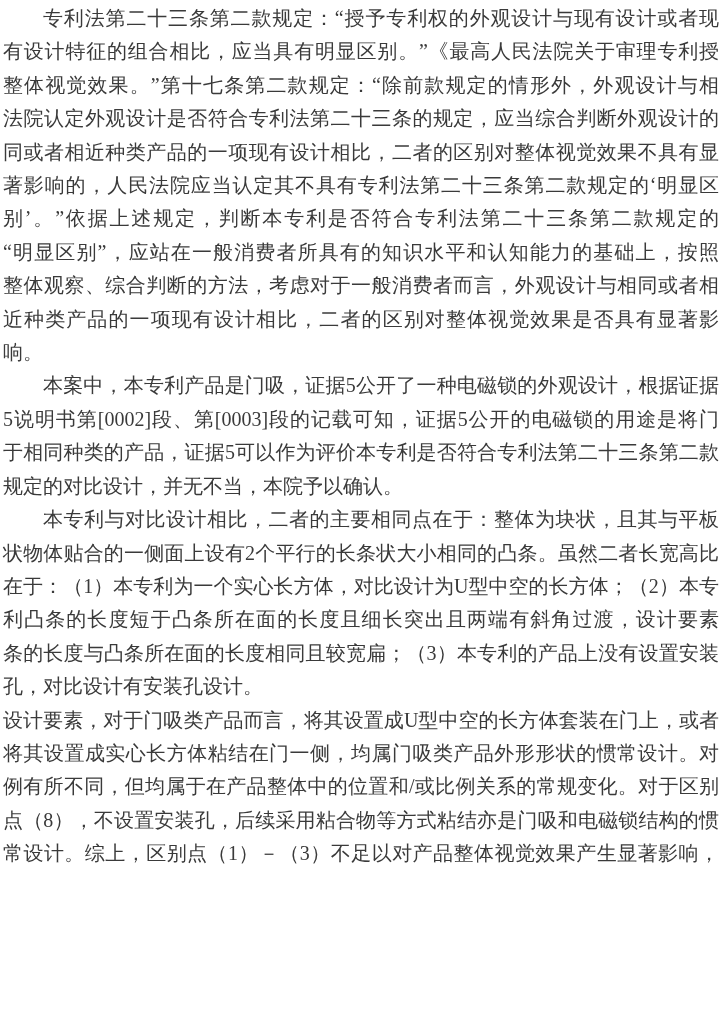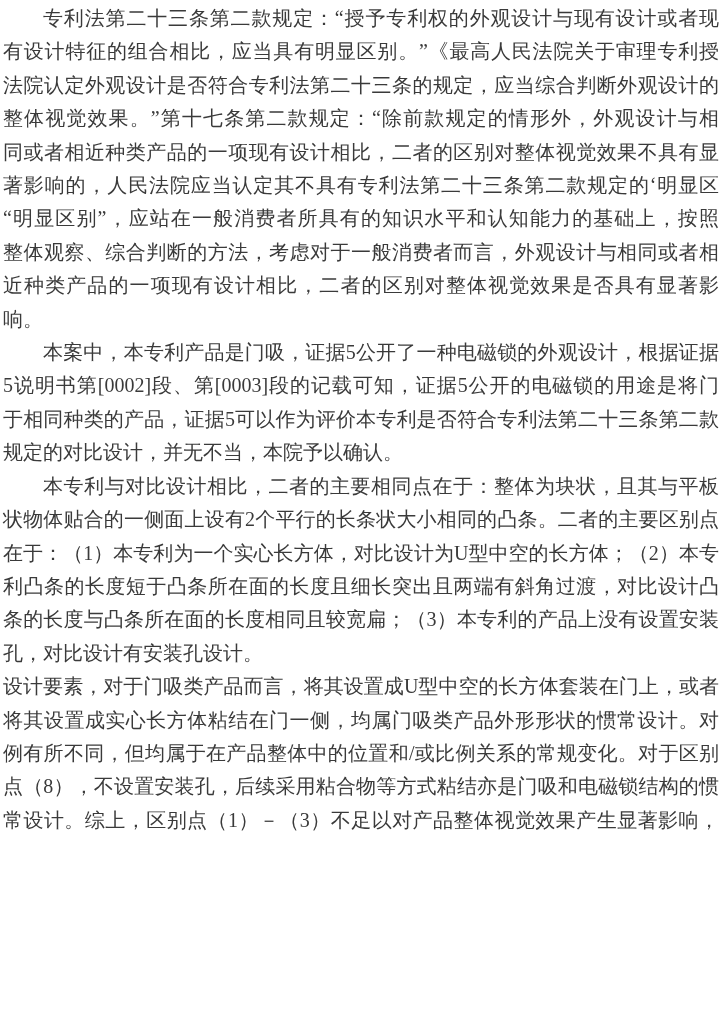--- a/index.html
+++ b/index.html
@@ -41,40 +41,41 @@
   }
 </style>
 </head>
 <body>
 
 <div class="page">
   <div class="doc-body" id="doc-body" style="color: rgb(58, 58, 58);">
       <div class="paragraph">
         <div class="line first">专利法第二十三条第二款规定：“授予专利权的外观设计与现有设计或者现</div>
         <div class="line">有设计特征的组合相比，应当具有明显区别。”《最高人民法院关于审理专利授</div>
+        <div class="line">整体视觉效果。”第十七条第二款规定：“除前款规定的情形外，外观设计与相</div>
         <div class="line">法院认定外观设计是否符合专利法第二十三条的规定，应当综合判断外观设计的</div>
-        <div class="line">整体视觉效果。”第十七条第二款规定：“除前款规定的情形外，外观设计与相</div>
         <div class="line">同或者相近种类产品的一项现有设计相比，二者的区别对整体视觉效果不具有显</div>
         <div class="line">著影响的，人民法院应当认定其不具有专利法第二十三条第二款规定的‘明显区</div>
+        <div class="line">别’。”依据上述规定，判断本专利是否符合专利法第二十三条第二款规定的</div>
         <div class="line">“明显区别”，应站在一般消费者所具有的知识水平和认知能力的基础上，按照</div>
         <div class="line">整体观察、综合判断的方法，考虑对于一般消费者而言，外观设计与相同或者相</div>
         <div class="line">近种类产品的一项现有设计相比，二者的区别对整体视觉效果是否具有显著影</div>
         <div class="line end">响。</div>
       </div>
       <div class="paragraph">
         <div class="line first">本案中，本专利产品是门吸，证据5公开了一种电磁锁的外观设计，根据证据</div>
         <div class="line">5说明书第[0002]段、第[0003]段的记载可知，证据5公开的电磁锁的用途是将门</div>
         <div class="line">于相同种类的产品，证据5可以作为评价本专利是否符合专利法第二十三条第二款</div>
         <div class="line end">规定的对比设计，并无不当，本院予以确认。</div>
       </div>
       <div class="paragraph">
         <div class="line first">本专利与对比设计相比，二者的主要相同点在于：整体为块状，且其与平板</div>
-        <div class="line">状物体贴合的一侧面上设有2个平行的长条状大小相同的凸条。二者的主要区别点</div>
+        <div class="line">状物体贴合的一侧面上设有2个平行的长条状大小相同的凸条。虽然二者长宽高比</div>
         <div class="line">在于：（1）本专利为一个实心长方体，对比设计为U型中空的长方体；（2）本专</div>
-        <div class="line">利凸条的长度短于凸条所在面的长度且细长突出且两端有斜角过渡，对比设计凸</div>
+        <div class="line">利凸条的长度短于凸条所在面的长度且细长突出且两端有斜角过渡，设计要素</div>
         <div class="line">条的长度与凸条所在面的长度相同且较宽扁；（3）本专利的产品上没有设置安装</div>
         <div class="line end">孔，对比设计有安装孔设计。</div>
       </div>
       <div class="paragraph">
         <div class="line">设计要素，对于门吸类产品而言，将其设置成U型中空的长方体套装在门上，或者</div>
         <div class="line">将其设置成实心长方体粘结在门一侧，均属门吸类产品外形形状的惯常设计。对</div>
         <div class="line">例有所不同，但均属于在产品整体中的位置和/或比例关系的常规变化。对于区别</div>
         <div class="line">点（8），不设置安装孔，后续采用粘合物等方式粘结亦是门吸和电磁锁结构的惯</div>
         <div class="line">常设计。综上，区别点（1）－（3）不足以对产品整体视觉效果产生显著影响，</div>
       </div>

